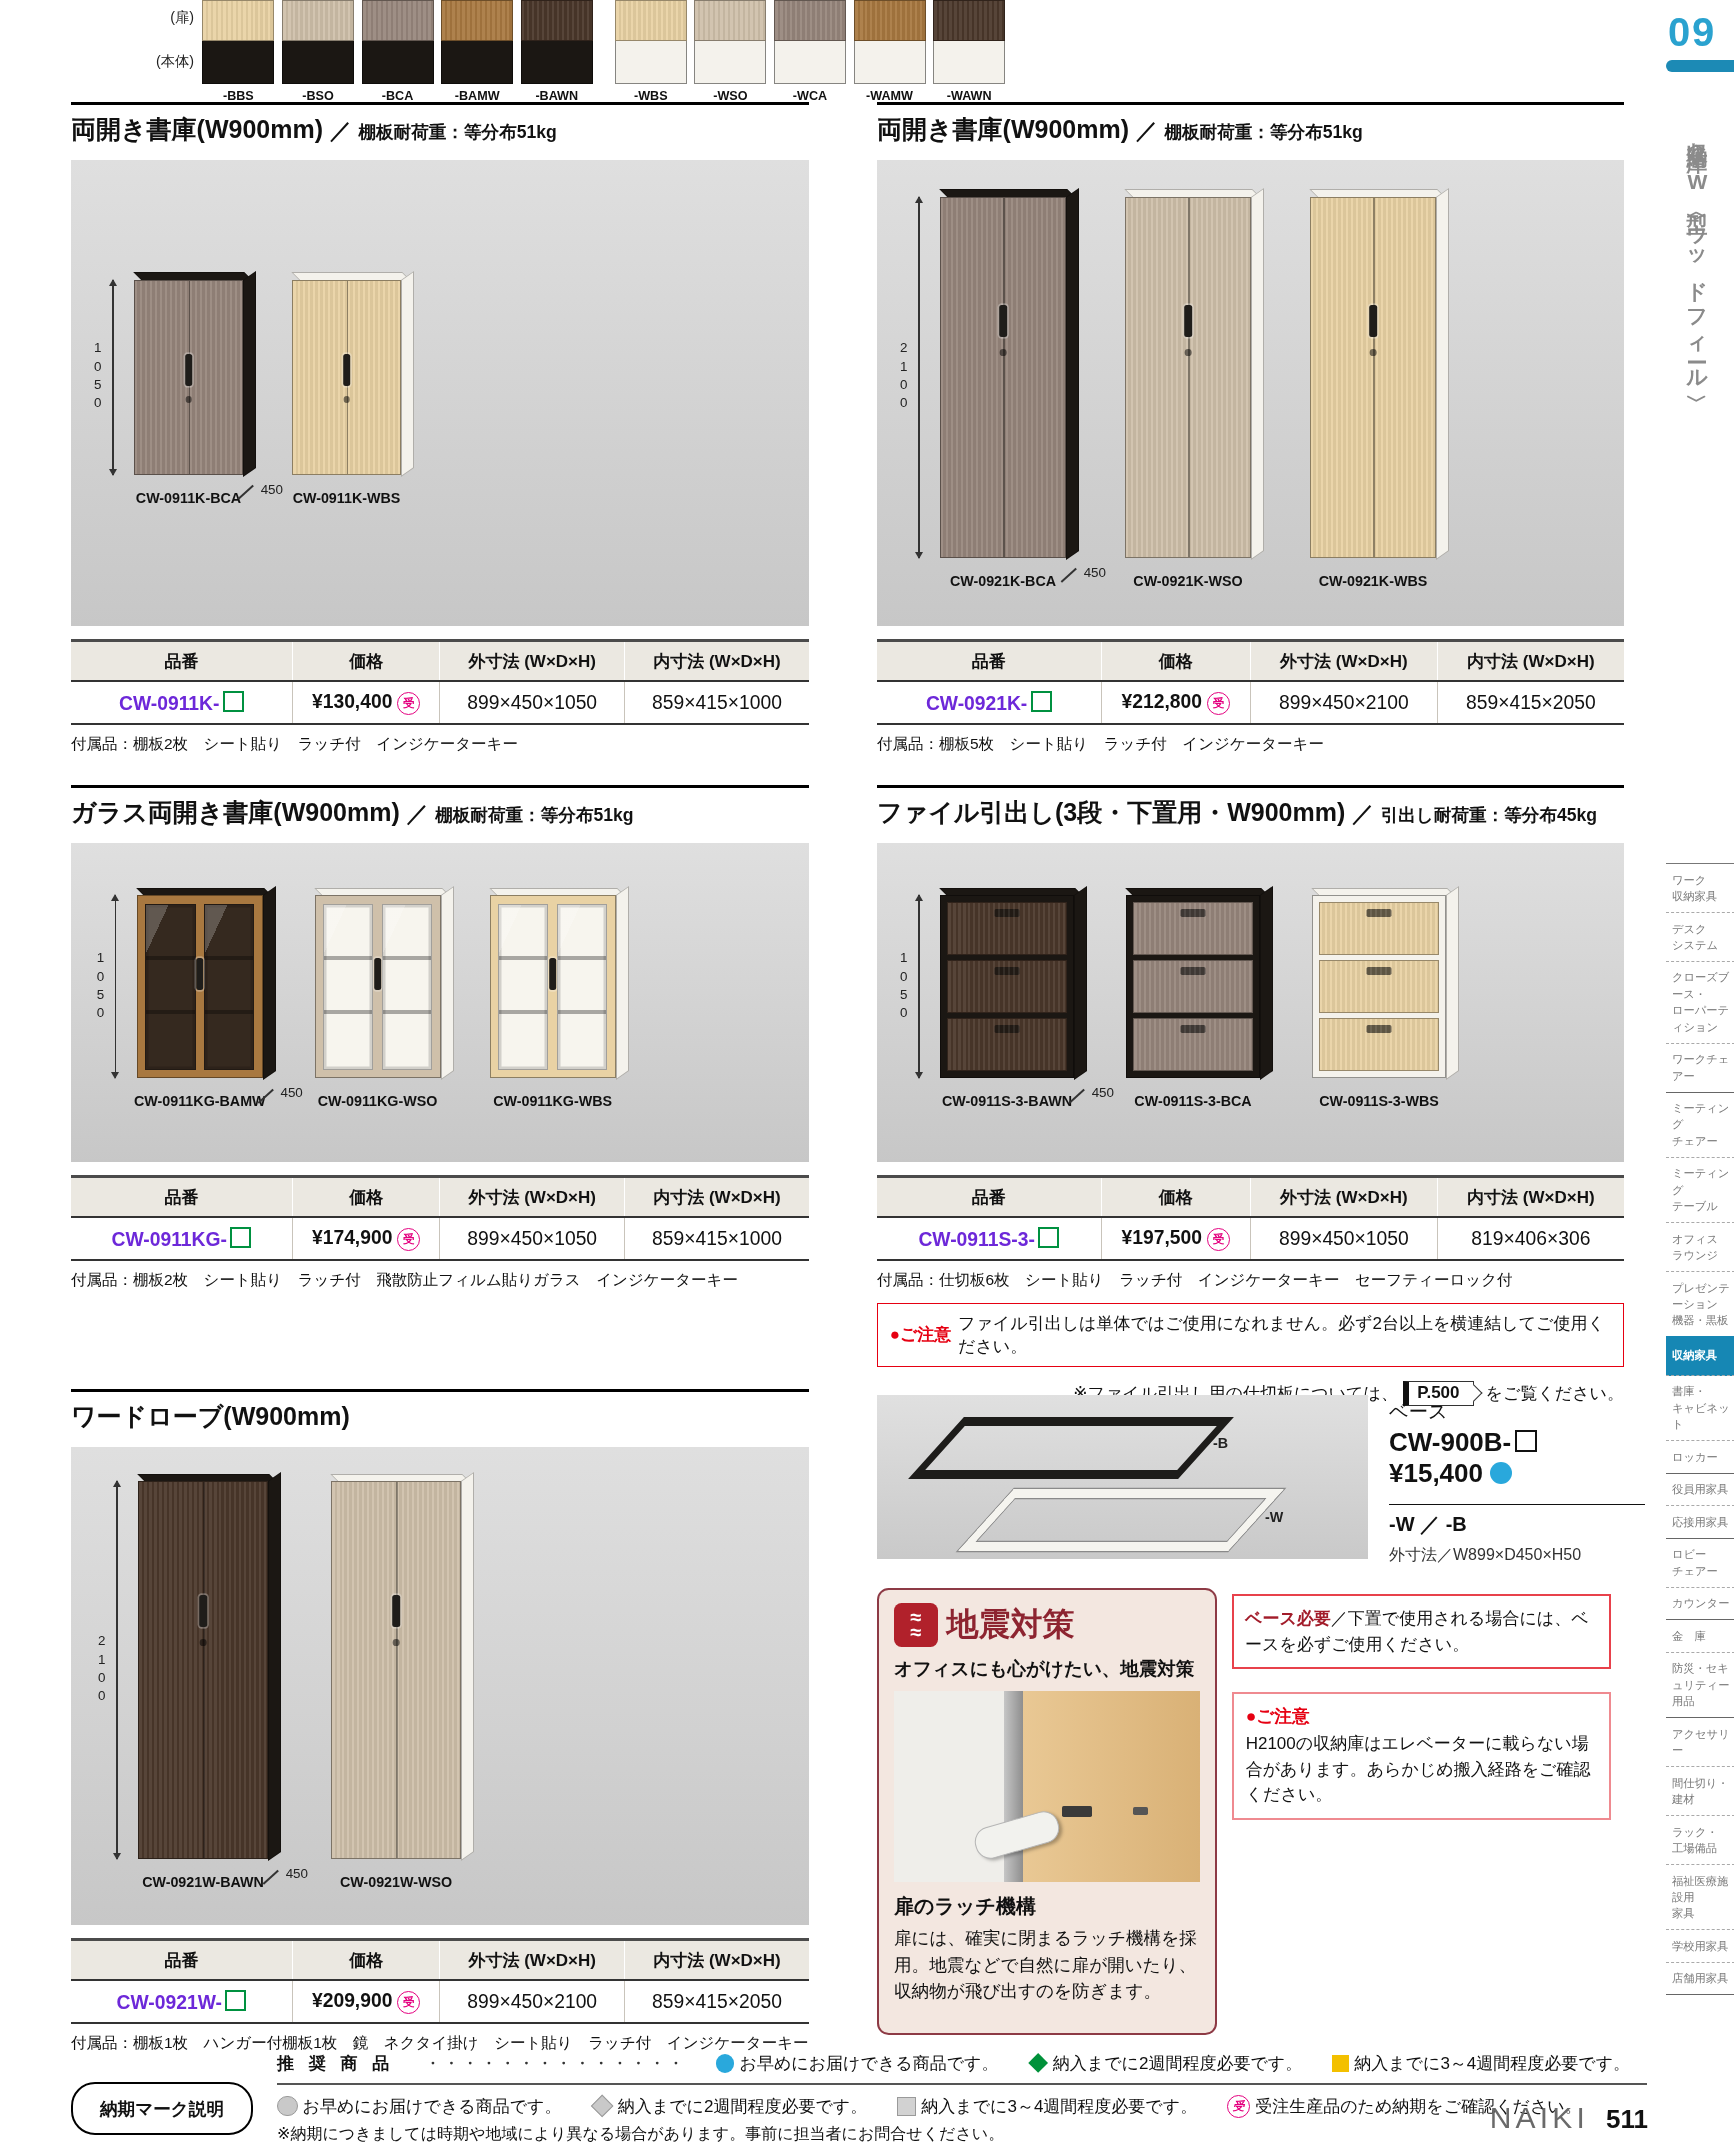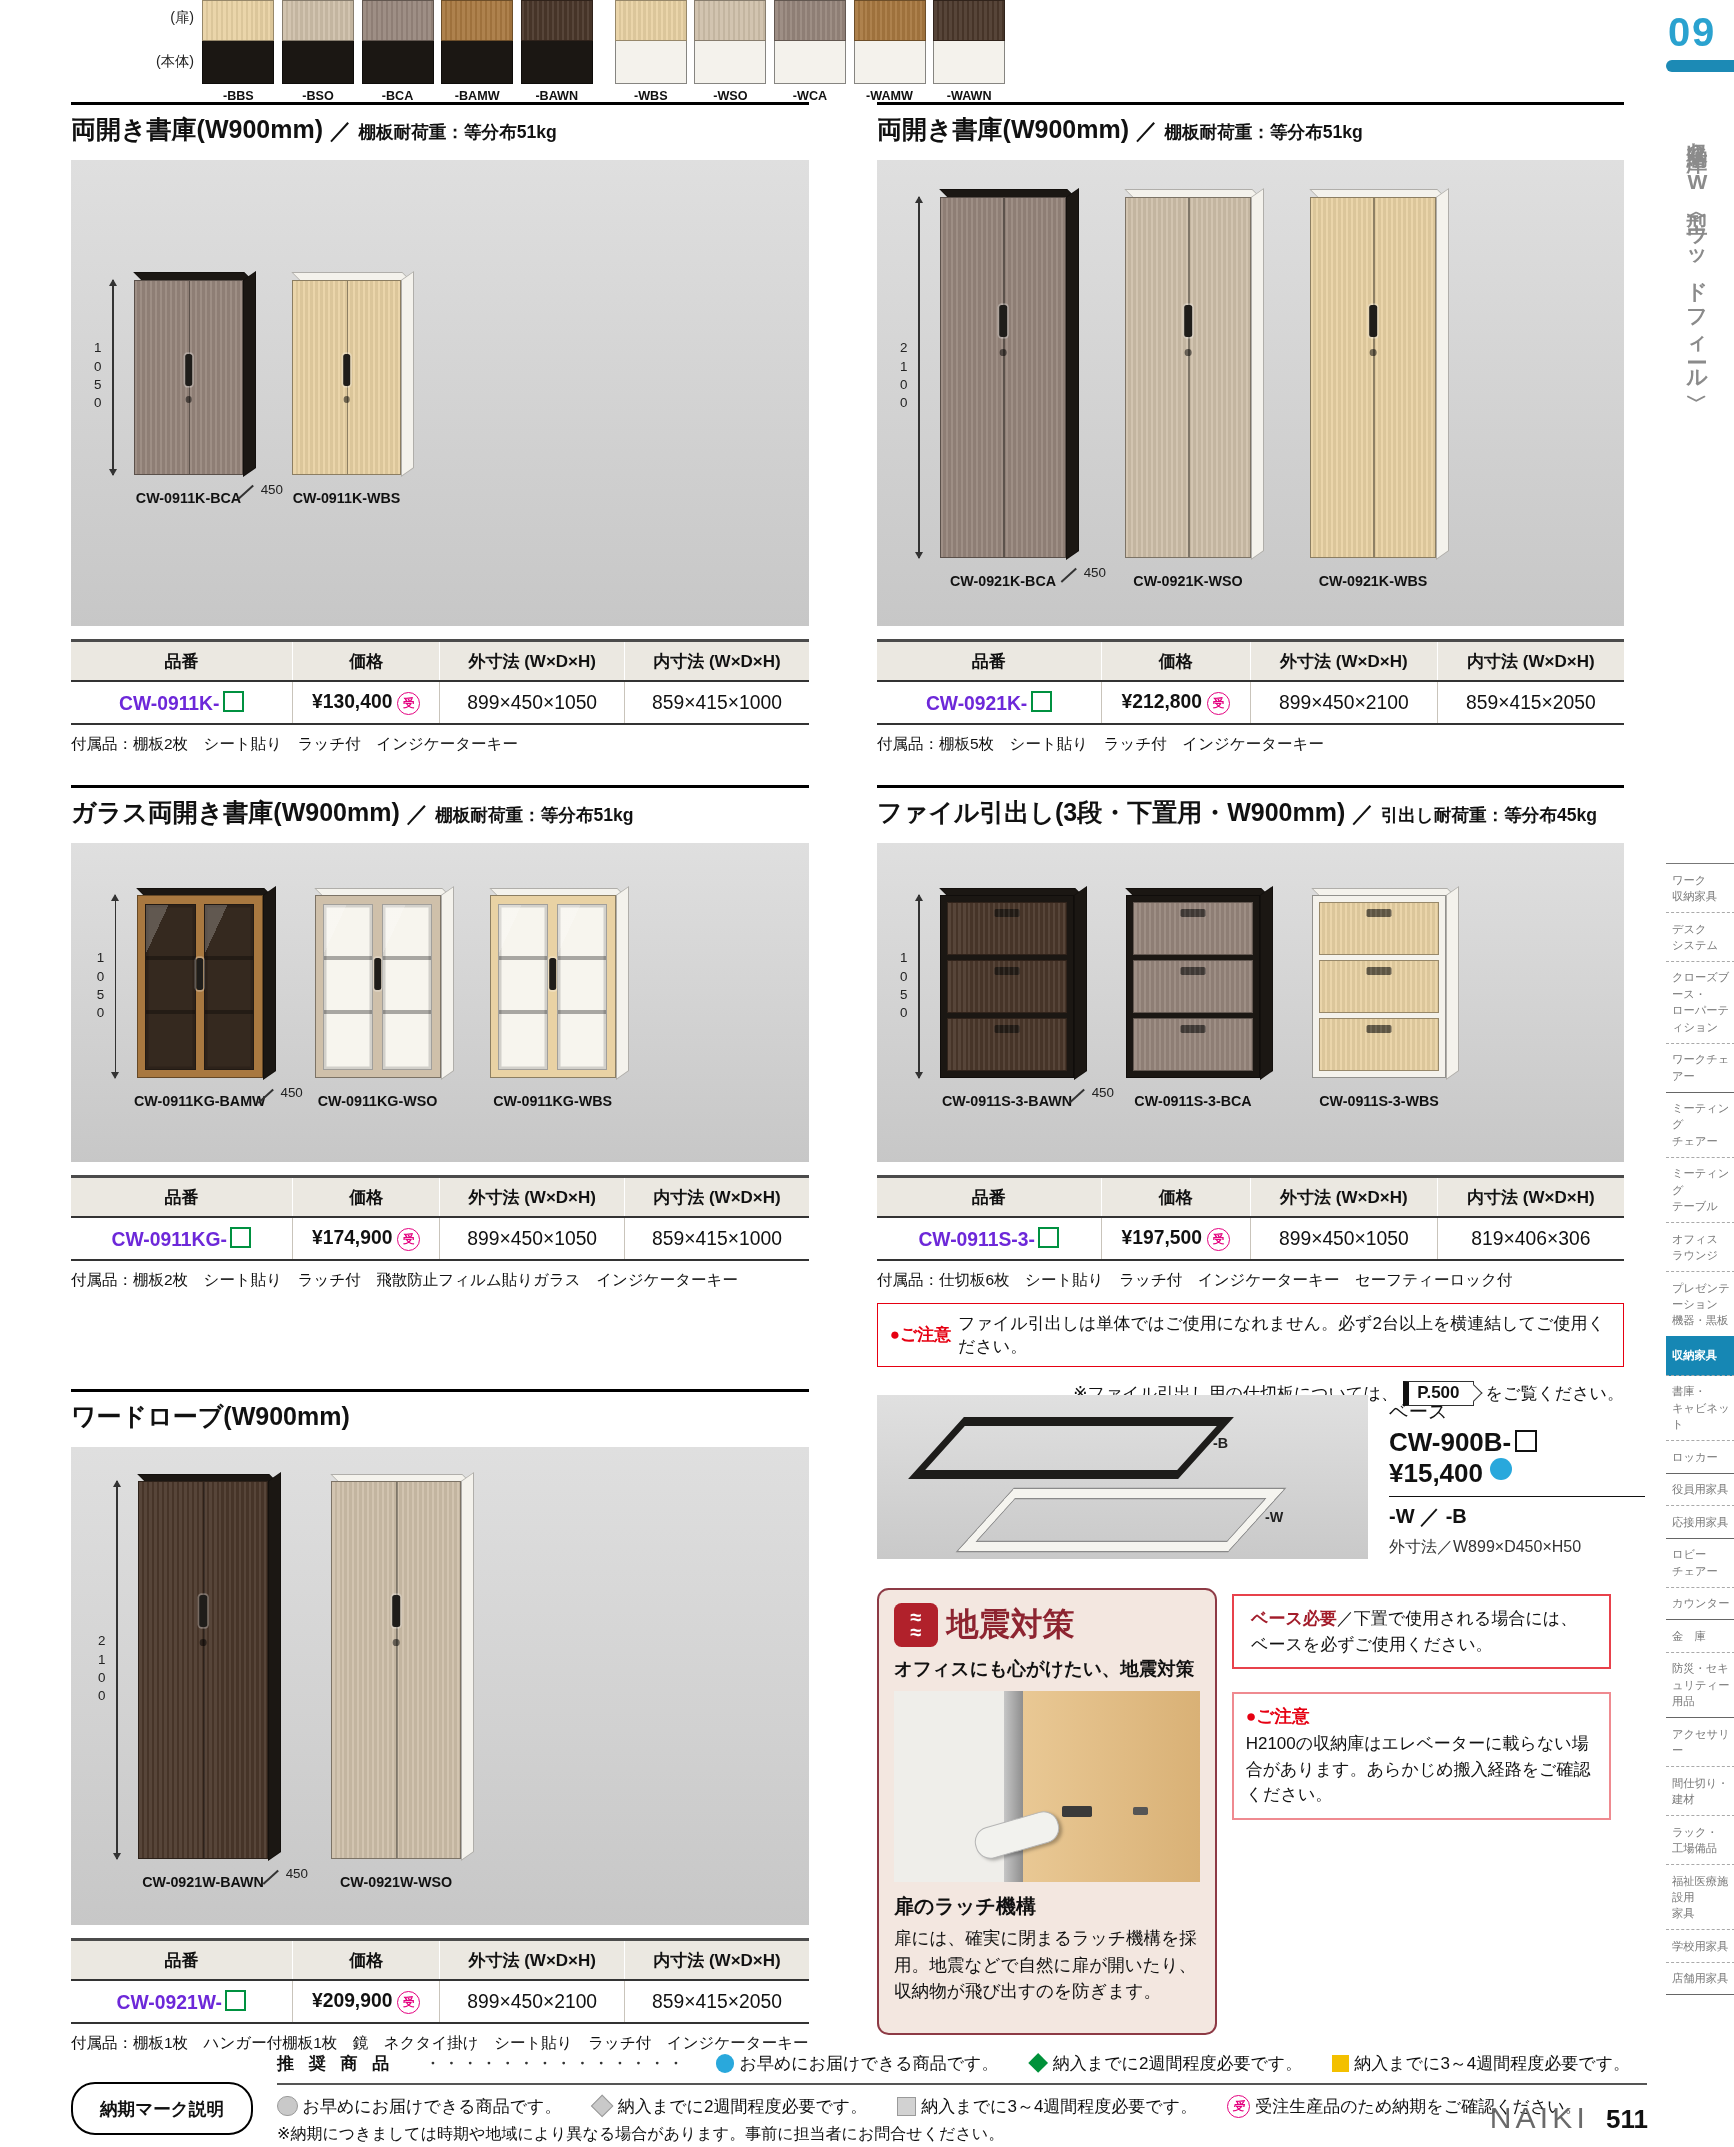--- a/index.html
+++ b/index.html
@@ -115,21 +115,21 @@
   .base-photo{position:absolute;left:877px;top:1395px;width:491px;height:164px;
     background:linear-gradient(180deg,#e0e0e0,#c9c9c9);overflow:hidden;}
   .ring{position:absolute;border-style:solid;transform:skewX(-42deg);}
   .ring-b{left:59px;top:22px;width:252px;height:44px;border-width:9.2px;border-color:#1d1c1a;background:transparent;}
   .ring-w{left:109px;top:94px;width:252px;height:44px;border-width:9.2px;border-color:#f5f4ef;
     box-shadow:0 0 0 1.3px #8a8a8a, inset 0 0 0 1.3px #8a8a8a;}
   .ring-lbl{position:absolute;font-size:14.3px;font-weight:bold;color:#222;}
   .base-info{position:absolute;left:1389px;top:1398px;width:256px;}
   .bi-name{font-size:19.3px;}
   .bi-code{font-size:26px;font-weight:bold;margin-top:1.7px;}
-  .bi-price{font-size:26px;font-weight:bold;border-bottom:1.7px solid #111;padding-bottom:7px;display:flex;align-items:flex-start;}
+  .bi-price{font-size:26px;font-weight:bold;border-bottom:1.7px solid #111;padding-bottom:15px;display:flex;align-items:center;}
   .bluedot{display:inline-block;width:22px;height:22px;border-radius:50%;background:#29a8dc;margin-left:6.7px;}
   .bi-var{font-size:20px;font-weight:bold;margin-top:6.7px;}
   .bi-outer{font-size:16px;margin-top:7px;color:#333;}
 
   
   .quake{position:absolute;left:877px;top:1588px;width:340px;height:447px;
     background:#f3e7e0;border:2.5px solid #8d3a45;border-radius:11.7px;padding:13.4px 15px;box-sizing:border-box;}
   .q-head{display:flex;align-items:center;gap:8.4px;}
   .q-icon{width:44px;height:44px;background:#b1212b;border-radius:7.6px;color:#fff;
     display:flex;flex-direction:column;align-items:center;justify-content:center;line-height:.75;font-size:20px;font-weight:bold;}
@@ -141,21 +141,21 @@
   .lp-door{position:absolute;left:42%;right:0;top:0;height:100%;background:linear-gradient(90deg,#e9c894,#d9b176);}
   .lp-slot{position:absolute;left:55%;bottom:34%;width:30px;height:11px;background:#3a3a3a;border-radius:1.7px;}
   .lp-slot2{position:absolute;left:78%;bottom:35%;width:15px;height:8.4px;background:#555;border-radius:1.7px;}
   .lp-tongue{position:absolute;left:26%;bottom:16%;width:84px;height:30px;background:#f2f2ee;border:0.8px solid #b5b5b5;
     border-radius:15px;transform:rotate(-16deg);box-shadow:2.5px 2.5px 3.4px rgba(0,0,0,.28);}
   .q-feat-title{font-size:20px;font-weight:bold;margin-top:11.7px;}
   .q-feat-text{font-size:17.6px;line-height:1.5;margin-top:5px;}
 
   
   .note-box{position:absolute;left:1232px;width:379px;box-sizing:border-box;background:#fff;}
-  .base-req{top:1594px;border:2.1px solid #e8414b;padding:10px 17px;font-size:17px;line-height:1.5;text-align:left;}
+  .base-req{top:1594px;border:2.1px solid #e8414b;padding:10px 11px;font-size:17px;line-height:1.5;text-align:left;}
   .base-req .ttl{color:#a21c2a;font-weight:bold;}
   .caution{top:1692px;border:2.1px solid #ef8a90;padding:10px 11.7px;}
   .caution .ttl{display:block;color:#e60012;font-weight:bold;font-size:17.6px;margin-bottom:3.4px;}
   .caution .txt{font-size:17px;line-height:1.5;}
 
   
   .usage{position:relative;width:126px;height:180px;transform:translateY(80px);}
   .u-label{position:absolute;top:-25px;left:3.4px;font-size:13.4px;color:#222;}
   .u-box{position:absolute;inset:0;background:#f6f5f0;border:1.7px solid #9a9a96;}
   .u-doorL{position:absolute;left:-17px;top:-3.4px;width:15px;height:103%;background:#ecebe4;border:0.8px solid #9a9a96;transform:skewY(10deg);}

